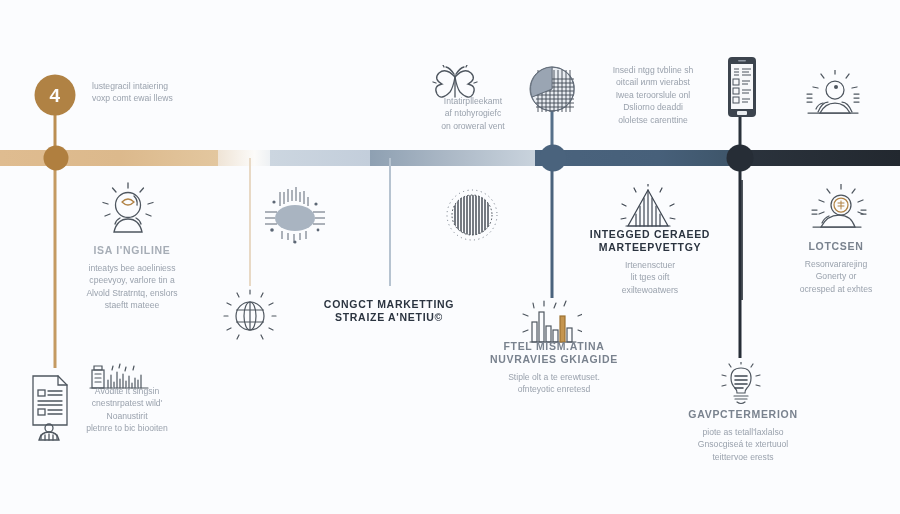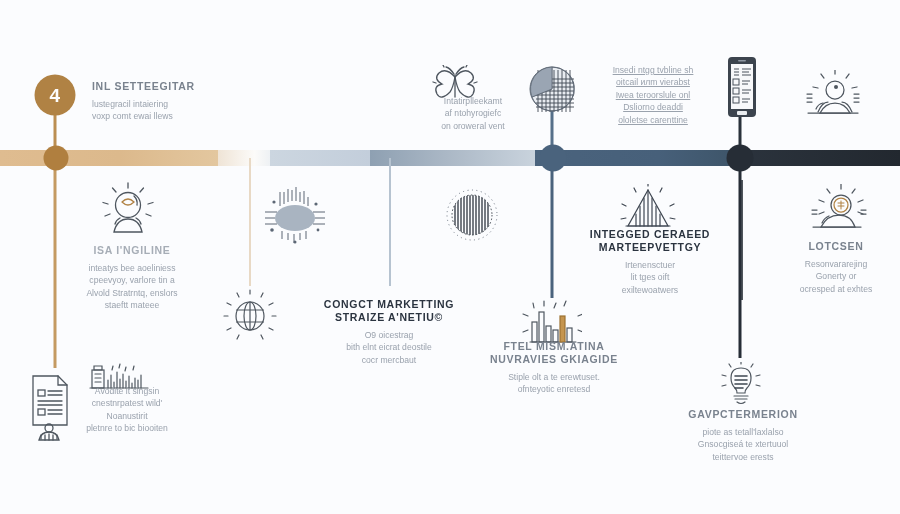--- a/index.html
+++ b/index.html
@@ -259,21 +259,20 @@
   <div class="icon" style="left:741px;top:362px;">
     <svg width="46" height="48" viewBox="0 0 46 48" fill="none" stroke="#4e565f" stroke-width="1.2" stroke-linecap="round">
       <path d="M23 6 q10 0 10 10 q0 6-4 10 q-2 2-2 5 h-8 q0-3-2-5 q-4-4-4-10 q0-10 10-10 z"></path>
       <path d="M17 14 h12 M17 18 h12 M17 22 h12 M17 26 h8" stroke="#3f4752" stroke-width="1.6"></path>
       <path d="M16 34 h14 M17 37 h12 M19 40 q4 3 8 0"></path>
       <path d="M23 2 v-3 M13 5 l-2-3 M33 5 l2-3 M8 14 l-4-1 M38 14 l4-1 M8 23 l-4 1 M38 23 l4 1"></path>
     </svg>
   </div>
 
   <div class="block left t-mid" style="left:92px;top:80px;width:180px;">
-    <p class="blk-title">INL SETTEEGITAR</p>
     <p class="blk-body" style="white-space:pre-line;">lustegracil intaiering
 voxp comt ewai llews</p>
   </div>
 
   <div class="block center t-lite" style="left:62px;top:385px;width:130px;">
     <p class="blk-body" style="white-space:pre-line;">Avodite it singsin
 cnestnrpatest wild'
 Noanustirit
 pletnre to bic biooiten</p>
   </div>
@@ -282,33 +281,30 @@
     <p class="blk-title">ISA I'NGiLINE</p>
     <p class="blk-body" style="white-space:pre-line;">inteatys bee aoeliniess
 cpeevyoy, varlore tin a
 Alvold  Stratrntq, enslors
 staeftt mateee</p>
   </div>
 
 
   <div class="block center t-dark" style="left:318px;top:298px;width:142px;">
     <p class="blk-title">CONGCT MARKETTING STRAIZE A'NETIU©</p>
-    <p class="blk-body" style="white-space:pre-line;">O9 oicestrag
-bith elnt eicrat deostile
-cocr mercbaut</p>
   </div>
 
   <div class="block center t-lite" style="left:418px;top:95px;width:110px;">
     <p class="blk-body" style="white-space:pre-line;">Intatirplleekamt
 af ntohyrogiefc
 on oroweral vent</p>
   </div>
 
   <div class="block center t-lite" style="left:592px;top:64px;width:122px;">
-    <p class="blk-body" style="white-space:pre-line;text-decoration:underline;">Insedi ntgg tvbline sh
+    <p class="blk-body" style="white-space:pre-line;">Insedi ntgg tvbline sh
 oitcail илm vierabst
 Iwea teroorslule onl
 Dsliorno deaddi
 ololetse carenttine</p>
   </div>
 
   <div class="block center t-mid" style="left:490px;top:340px;width:128px;">
     <p class="blk-title">FTEL MISM.ATINA NUVRAVIES GKIAGIDE</p>
     <p class="blk-body" style="white-space:pre-line;">Stiple olt a te erewtuset.
 ofnteyotic enretesd</p>

